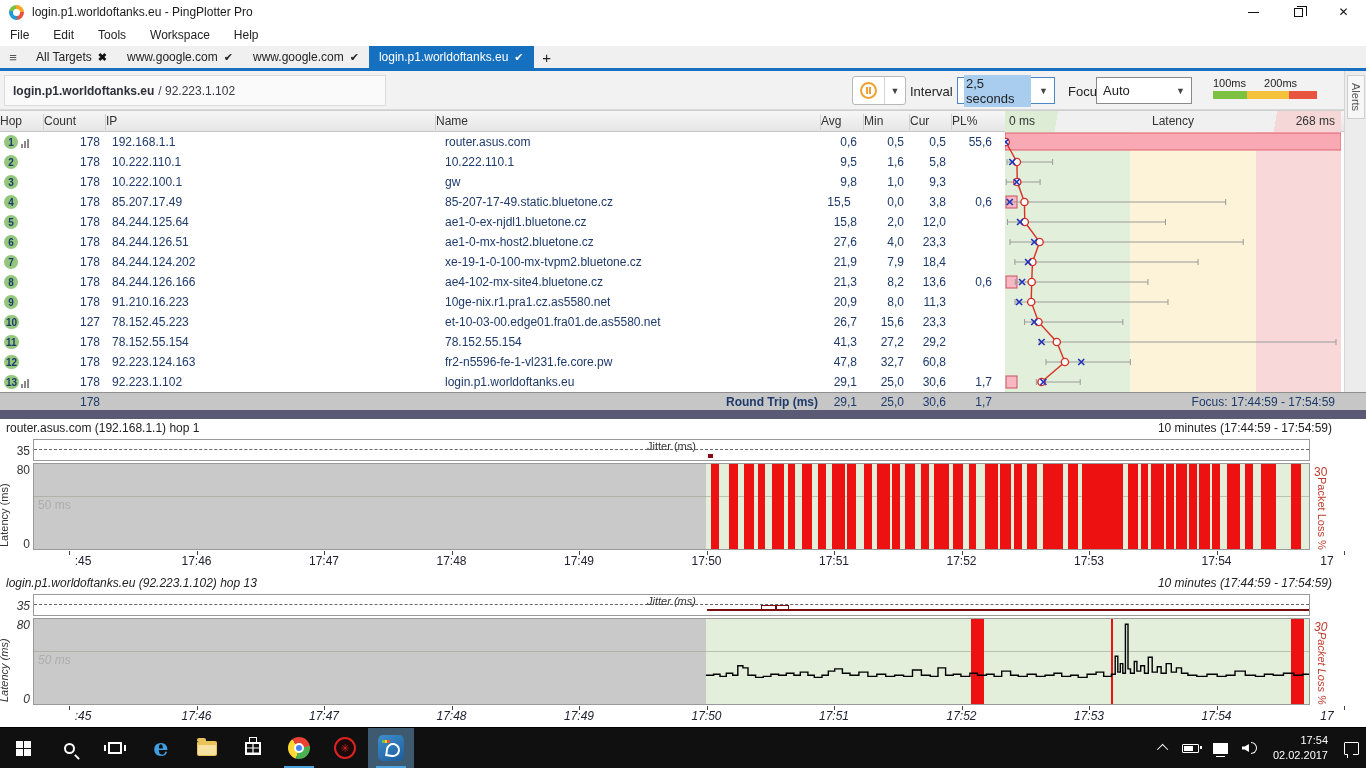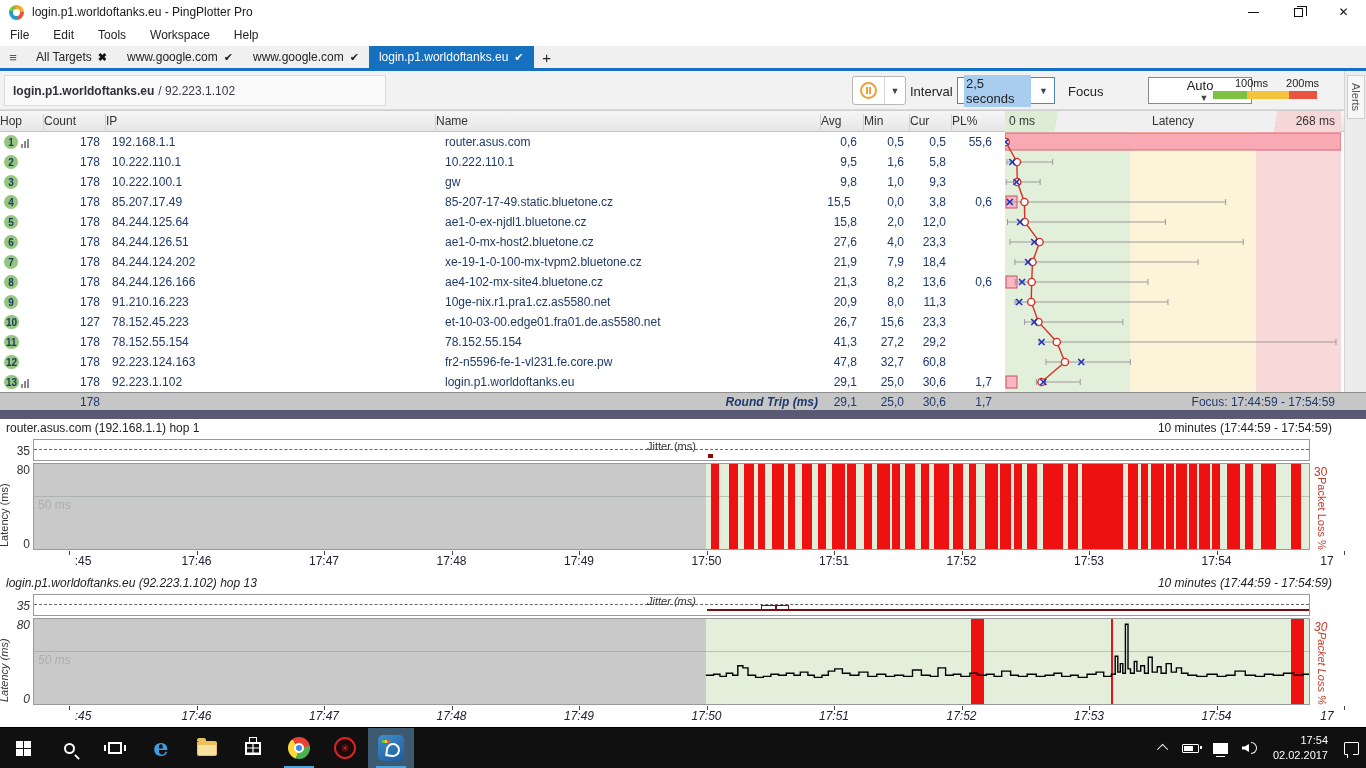--- a/index.html
+++ b/index.html
@@ -42,21 +42,21 @@
   .pauseico::before, .pauseico::after { content:""; position:absolute; top:3px; width:2px; height:7px; background:#f0a030; }
   .pauseico::before { left:4px; } .pauseico::after { right:4px; }
   .pausedrop { width:20px; display:flex; align-items:center; justify-content:center; font-size:9px; color:#444; }
   .ctl-label { position:absolute; top:13px; font-size:13px; color:#222; }
   .combo { position:absolute; top:6px; height:27px; background:#fff; border:1px solid #8a8a8a; display:flex; align-items:center; justify-content:space-between; padding:0 6px; font-size:13px; color:#222; }
   .combo.focused { border-color:#4a86c8; }
   .combo .sel { background:#a8cdef; padding:1px 2px; }
   .combo .arrow { font-size:9px; color:#444; margin-left:8px; }
   .legend { position:absolute; left:1213px; top:6px; width:104px; }
   .legend .lbls { display:flex; font-size:11px; color:#222; }
-  .legend .lbls span:first-child { margin-left:22px; } .legend .lbls span:last-child { margin-left:18px; }
+  .legend .lbls span:first-child { } .legend .lbls span:last-child { margin-left:18px; }
   .legend .bar { margin-top:2px; height:8px; display:flex; }
   .legend .bar i { height:100%; display:block; }
 
   .alerts-rail { position:absolute; top:71px; left:1344px; width:22px; height:339px; background:#ececec; border-left:1px solid #d5d5d5; }
   .alerts-tab { position:absolute; top:4px; left:2px; width:18px; height:44px; background:#f7f7f7; border:1px solid #cfcfcf; display:flex; align-items:center; justify-content:center; }
   .alerts-tab span { writing-mode:vertical-rl; font-size:11px; color:#555; }
 
   
   .thead { position:absolute; top:110px; left:0; width:1344px; height:22px; background:linear-gradient(#f6f6f6,#e6e6e6); border-top:1px solid #cfcfcf; border-bottom:1px solid #c5c5c5; font-size:12px; color:#333; }
   .thead .hc { position:absolute; top:3px; text-align:left; border-right:1px solid #d0d0d0; height:16px; }
@@ -200,21 +200,21 @@
           <span class="pauseico"></span>
         </div>
       <div class="pausedrop">▼</div>
     </div>
     <span class="ctl-label" style="left:910px;">Interval</span>
     <div class="combo focused" style="left:957px; width:98px;">
       <span class="sel">2,5 seconds</span>
       <span class="arrow">▼</span>
     </div>
     <span class="ctl-label" style="left:1068px;">Focus</span>
-    <div class="combo" style="left:1148px; width:104px;flex-direction:column;">
+    <div class="combo" style="left:1096px; width:96px;">
       <span>Auto</span>
       <span class="arrow">▼</span>
     </div>
     <div class="legend">
       <div class="lbls">
         <span>100ms</span>
         <span>200ms</span>
       </div>
       <div class="bar" id="legendbar">
           <i style="background: rgb(125, 193, 66); width: 34px;"></i>
@@ -458,21 +458,21 @@
         <line x1="31.343283582089555" y1="250" x2="75.22388059701493" y2="250" stroke="#9a9a9a" stroke-width="1"></line>
         <line x1="31.343283582089555" y1="247" x2="31.343283582089555" y2="253" stroke="#9a9a9a" stroke-width="1"></line>
         <line x1="75.22388059701493" y1="247" x2="75.22388059701493" y2="253" stroke="#9a9a9a" stroke-width="1"></line>
         <circle cx="36.48358208955224" cy="250" r="3.6" fill="#fff" stroke="#d93025" stroke-width="1.4"></circle>
         <path d="M35.364179104477614,247L41.364179104477614,253M35.364179104477614,253L41.364179104477614,247" stroke="#2233bb" stroke-width="1.7" fill="none"></path>
       </svg>
     </div>
 
   <div class="tfoot">
     <span style="left:44px; width:56px; text-align:right;">178</span>
-    <span style="left:690px; width:128px; text-align:right; font-weight:bold;font-style:italic;">Round Trip (ms)</span>
+    <span style="left:690px; width:128px; text-align:right; font-weight:bold;">Round Trip (ms)</span>
     <span style="left:821px; width:36px; text-align:right;">29,1</span>
     <span style="left:864px; width:40px; text-align:right;">25,0</span>
     <span style="left:910px; width:36px; text-align:right;">30,6</span>
     <span style="left:952px; width:40px; text-align:right;">1,7</span>
     <span style="right:31px;">Focus: 17:44:59 - 17:54:59</span>
   </div>
 
   <div class="splitter"></div>
 
   <div class="timeline" id="tl0" style="top:419px; height:155px;">

